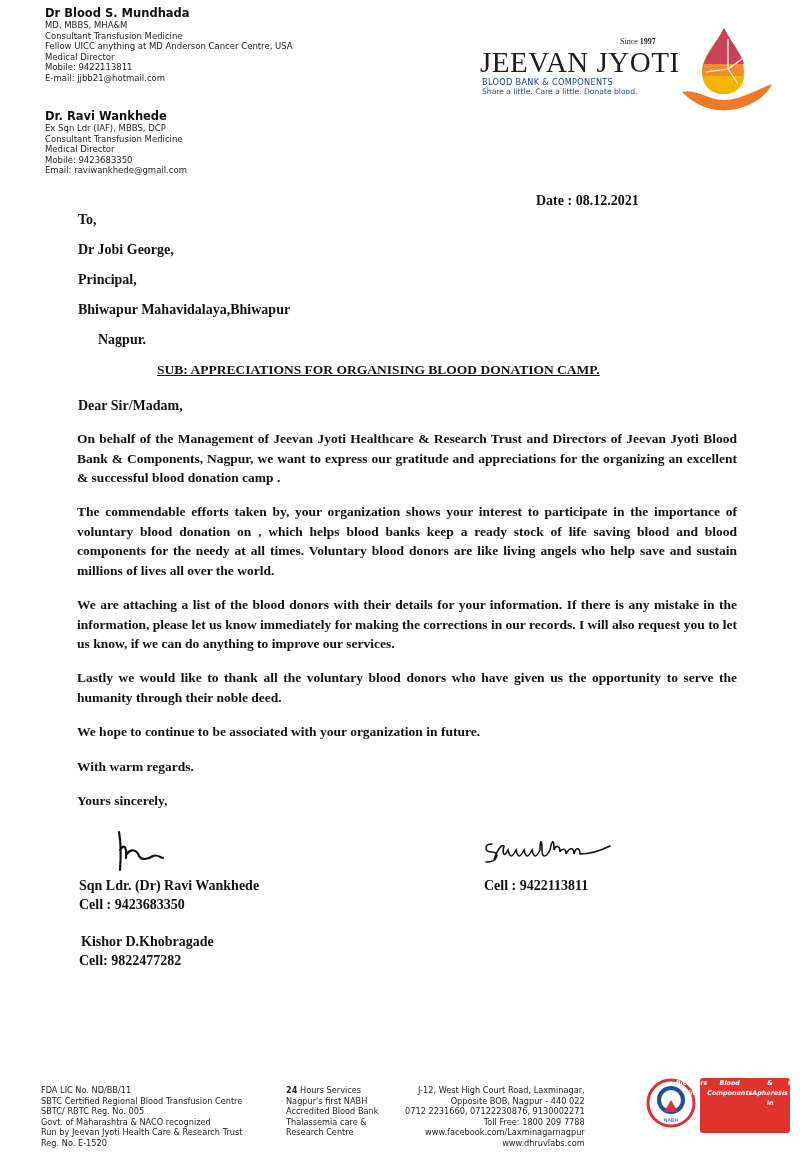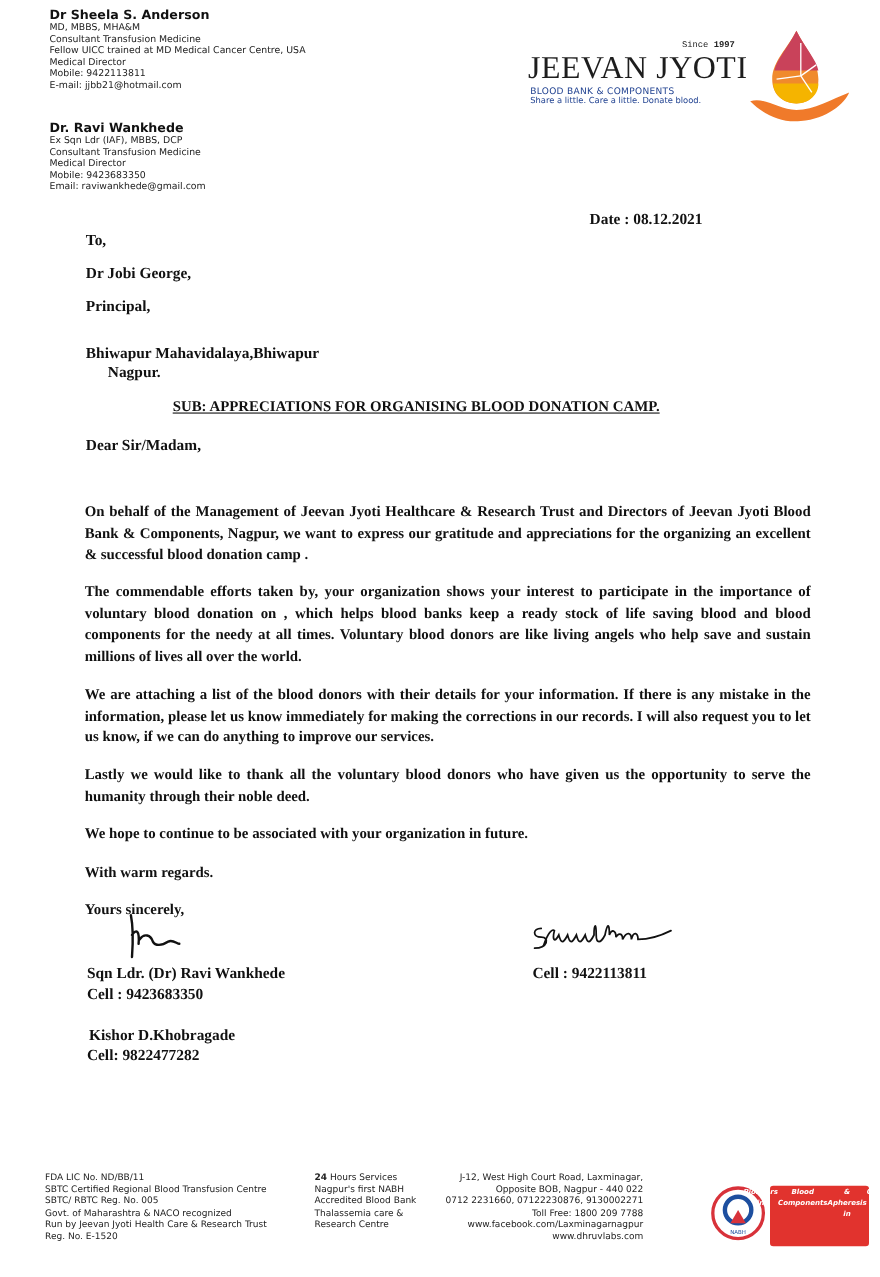--- a/index.html
+++ b/index.html
@@ -6,42 +6,42 @@
     body {
       width: 800px; height: 1161px; background: #ffffff; position: relative; overflow: hidden;
       font-family: "Liberation Serif", serif; color: #111;
     }
     .abs { position: absolute; }
     .sans { font-family: "DejaVu Sans", sans-serif; }
     .hdr-doc { left: 45px; font-size: 8.5px; line-height: 10.6px; color: #1b1b1b; }
     .hdr-doc .name { font-size: 11.5px; font-weight: bold; line-height: 14px; color: #111; }
     .logo-wrap { left: 480px; top: 30px; width: 300px; height: 80px; }
     .logo-title { position: absolute; left: 0; top: 17px; font-family: "Liberation Serif", serif; font-size: 29px; letter-spacing: 0.5px; color: #1d1d1d; line-height: 30px; }
-    .logo-since { position: absolute; left: 140px; top: 7px; font-family: Liberation Mono, monospace; font-size: 8px; color: #222; }
+    .logo-since { position: absolute; left: 140px; top: 7px; font-family: Liberation Serif, serif; font-size: 8px; color: #222; }
     .logo-since b { font-weight: bold; }
     .logo-sub { position: absolute; left: 2px; top: 47px; font-family: "DejaVu Sans", sans-serif; font-size: 8.2px; color: #1d3f8f; letter-spacing: 0.3px; }
     .logo-tag { position: absolute; left: 2px; top: 57px; font-family: "DejaVu Sans", sans-serif; font-size: 7.6px; color: #1d3f8f; }
     .logo-icon { position: absolute; left: 196px; top: -6px; width: 100px; height: 90px; }
     .date { left: 536px; top: 193px; font-size: 14px; font-weight: bold; }
     .addr { left: 78px; font-size: 14px; font-weight: bold; }
     .subject { left: 157px; top: 362px; font-size: 13.5px; font-weight: bold; text-decoration: underline; }
-    .para { left: 77px; width: 660px; font-size: 13.5px; font-weight: bold; line-height: 19.5px; text-align: justify; margin-top: 26px; }
+    .para { left: 77px; width: 660px; font-size: 13.5px; font-weight: bold; line-height: 19.5px; text-align: justify; }
     .sig { font-size: 14px; font-weight: bold; line-height: 19px; }
-    .footer { font-family: "DejaVu Sans", sans-serif; font-size: 8.2px; line-height: 10.6px; color: #222; }
+    .footer { font-family: "DejaVu Sans", sans-serif; font-size: 8.2px; line-height: 10.6px; color: #222; margin-top: 20px; }
     .pioneer { left: 700px; top: 1078px; width: 90px; height: 55px; background: #e1332e; border-radius: 3px; color: #fff; font-family: "DejaVu Sans", sans-serif; font-weight: bold; font-size: 6.4px; line-height: 10px; text-align: center; display: flex; flex-direction: row; justify-content: center; font-style: italic; }
     .nabh { left: 646px; top: 1078px; width: 50px; height: 50px; }
   </style>
 </head>
 <body>
 
 <div class="abs hdr-doc sans" style="top:6px;">
-  <div class="name">Dr Sheela S. Anderson</div>
+  <div class="name">Dr Blood S. Mundhada</div>
   <div>MD, MBBS, MHA&amp;M</div>
   <div>Consultant Transfusion Medicine</div>
-  <div>Fellow UICC trained at MD Medical Cancer Centre, USA</div>
+  <div>Fellow UICC anything at MD Anderson Cancer Centre, USA</div>
   <div>Medical Director</div>
   <div>Mobile: 9422113811</div>
   <div>E-mail: jjbb21@hotmail.com</div>
 </div>
 
 <div class="abs hdr-doc sans" style="top:109px;">
   <div class="name">Dr. Ravi Wankhede</div>
   <div>Ex Sqn Ldr (IAF), MBBS, DCP</div>
   <div>Consultant Transfusion Medicine</div>
   <div>Medical Director</div>
@@ -69,21 +69,21 @@
     </g>
     <path d="M6 68 C20 64 32 76 48 76 C64 76 80 66 96 60 C92 70 76 84 52 86 C34 88 18 80 6 68 Z" fill="#f07a2a"></path>
   </svg>
 </div>
 
 <div class="abs date">Date : 08.12.2021</div>
 
 <div class="abs addr" style="top:212px;">To,</div>
 <div class="abs addr" style="top:242px;">Dr Jobi George,</div>
 <div class="abs addr" style="top:272px;">Principal,</div>
-<div class="abs addr" style="top:302px;margin-top:12px;">Bhiwapur Mahavidalaya,Bhiwapur</div>
+<div class="abs addr" style="top:302px;">Bhiwapur Mahavidalaya,Bhiwapur</div>
 <div class="abs addr" style="top:332px;margin-left:20px;">Nagpur.</div>
 
 <div class="abs subject">SUB:  APPRECIATIONS FOR ORGANISING BLOOD DONATION CAMP.</div>
 
 <div class="abs addr" style="top:398px;">Dear Sir/Madam,</div>
 
 <div class="abs para" style="top:429px;">On behalf of the Management of Jeevan Jyoti Healthcare &amp; Research Trust and Directors of Jeevan Jyoti Blood Bank &amp; Components, Nagpur, we want to express our gratitude and appreciations for the organizing an excellent &amp; successful blood donation camp .</div>
 <div class="abs para" style="top:502px;">The commendable efforts taken by, your organization shows your interest to participate in the importance of voluntary blood donation on , which helps blood banks keep a ready stock of life saving blood and blood components for the needy at all times. Voluntary blood donors are like living angels who help save and sustain millions of lives all over the world.</div>
 <div class="abs para" style="top:595px;">We are attaching a list of the blood donors with their details for your information. If there is any mistake in the information, please let us know immediately for making the corrections in our records. I will also request you to let us know, if we can do anything to improve our services.</div>
 <div class="abs para" style="top:668px;">Lastly we would like to thank all the voluntary blood donors who have given us the opportunity to serve the humanity through their noble deed.</div>

